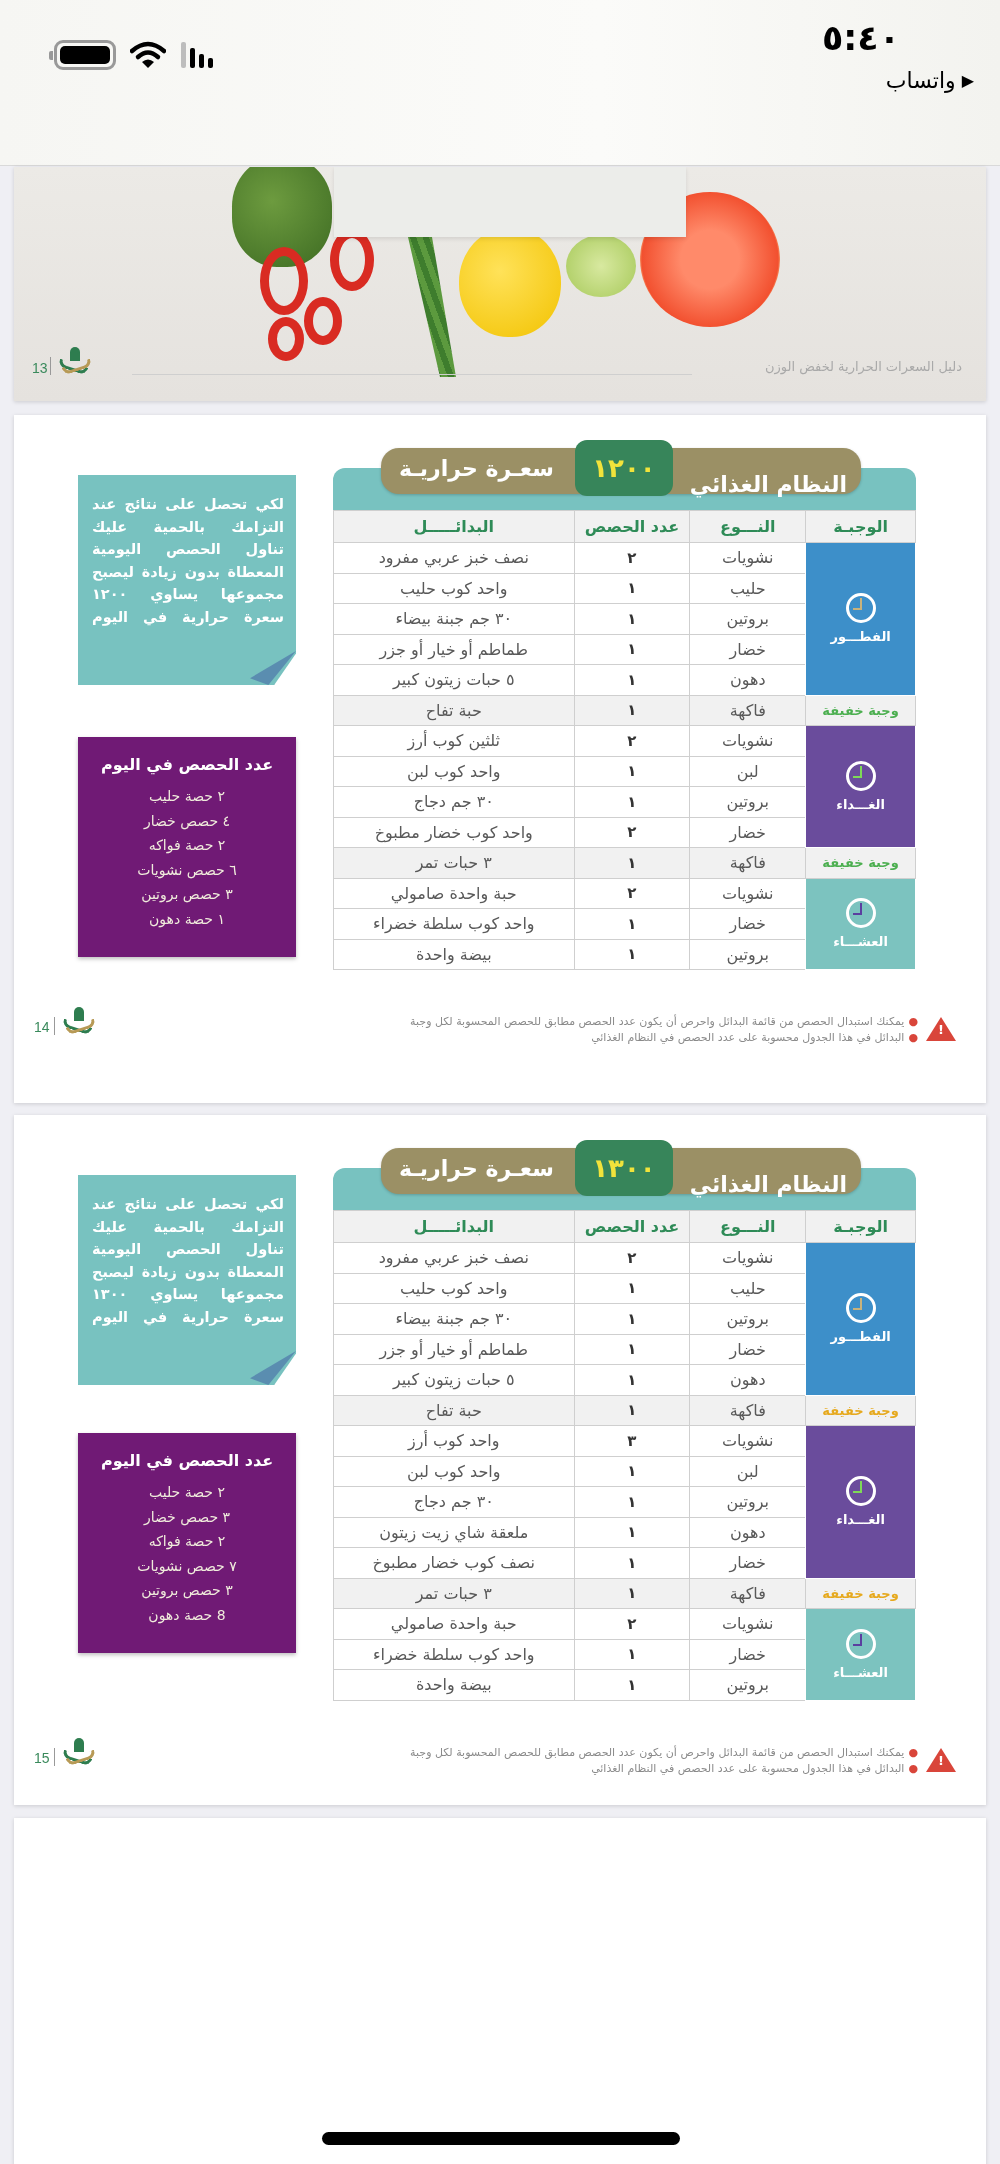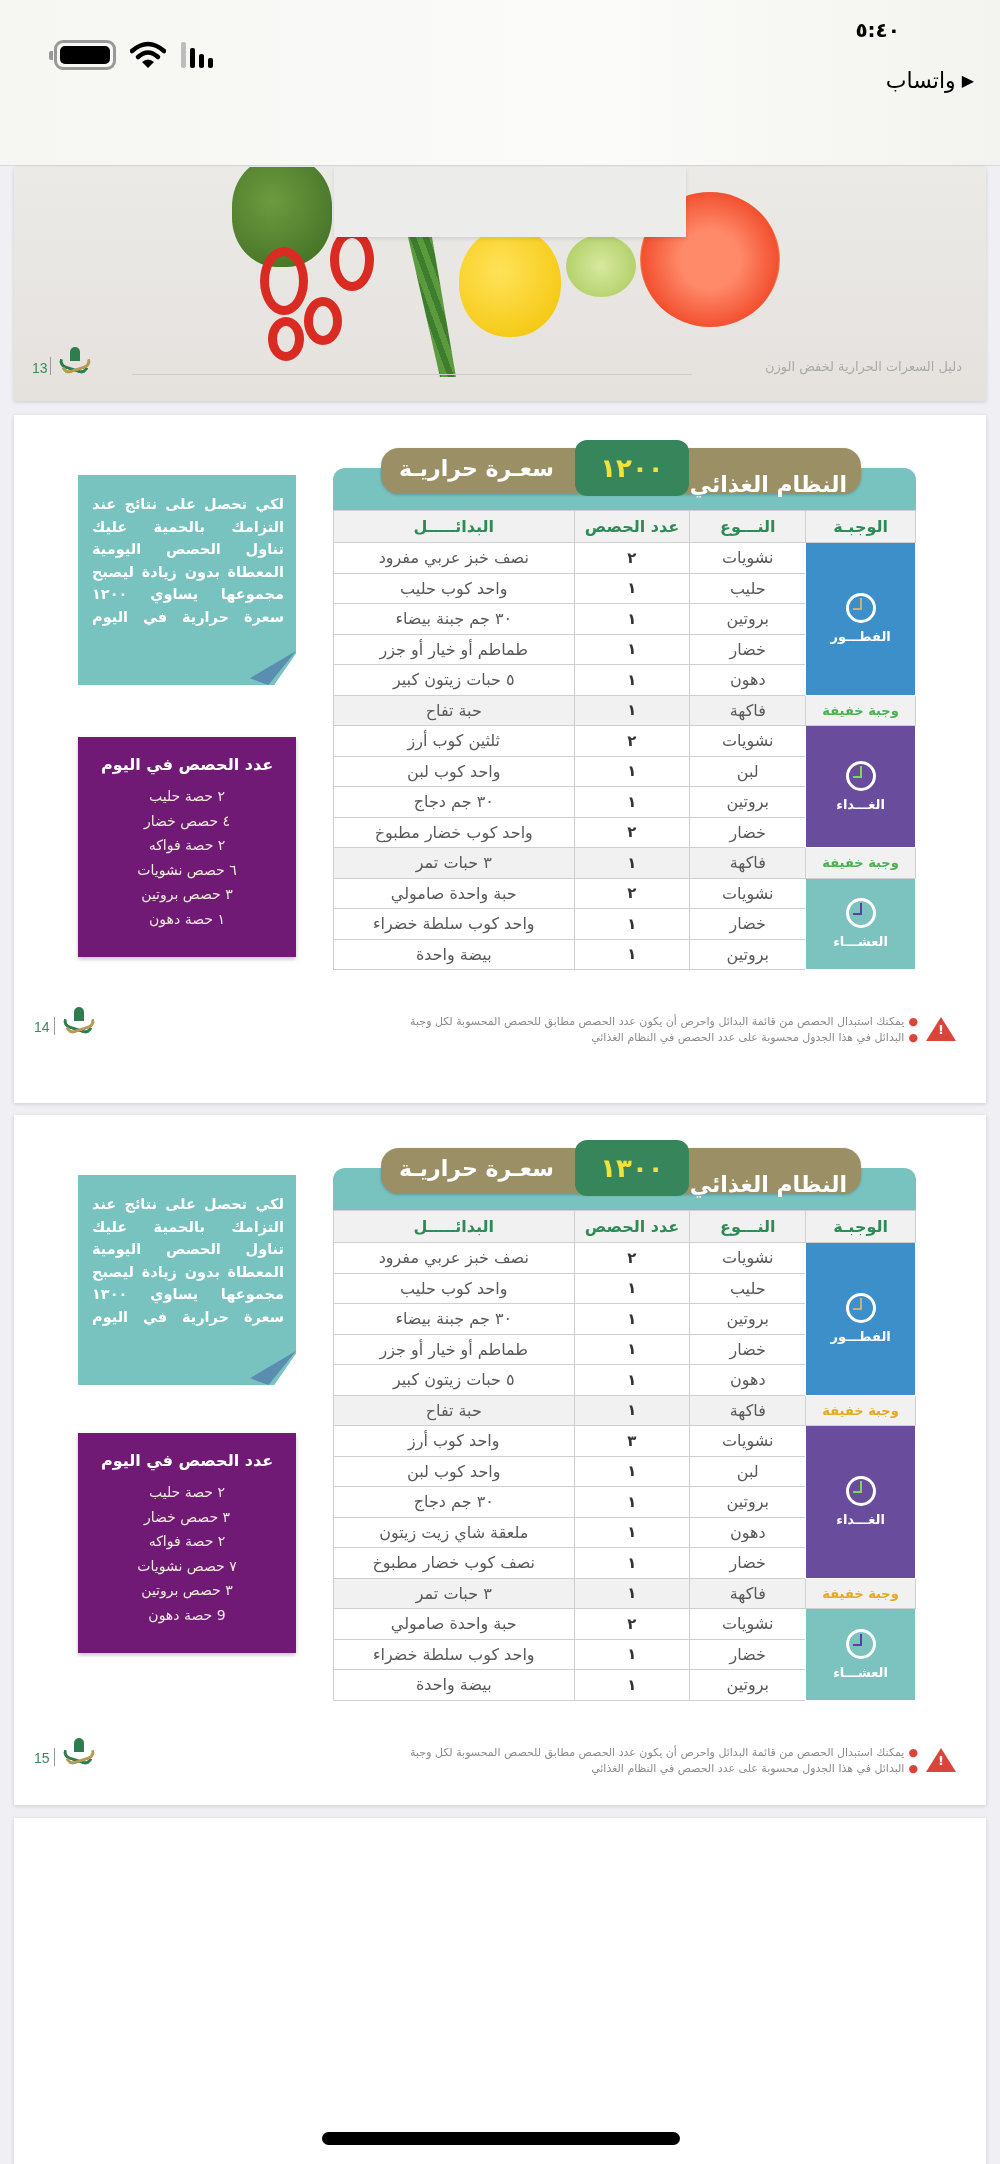--- a/index.html
+++ b/index.html
@@ -1,21 +1,21 @@
 <!DOCTYPE html>
 <html><head>
 <meta charset="utf-8">
 <style>
   * { box-sizing: border-box; margin: 0; padding: 0; }
   html, body { width: 1000px; height: 2164px; overflow: hidden; }
   body { background: #efeff4; font-family: "DejaVu Sans", sans-serif; position: relative; }
 
   
   .chrome { position: absolute; left: 0; top: 0; width: 1000px; height: 166px; background: linear-gradient(90deg,#f6f6f3 0%,#fbfbf9 60%,#f3f3ef 100%); border-bottom: 1px solid #d9d9d9; }
-  .time { position: absolute; right: 100px; top: 18px; font-size: 20px; font-weight: bold; color: #000; }
+  .time { position: absolute; right: 100px; top: 18px; font-size: 35px; font-weight: bold; color: #000; }
   .back-app { position: absolute; right: 26px; top: 68px; font-size: 22px; color: #000; direction: rtl; display: flex; align-items: center; gap: 6px; }
   .back-app .tri { font-size: 16px; }
   .status-icons { position: absolute; left: 54px; top: 40px; display: flex; align-items: center; gap: 14px; }
   .battery { width: 62px; height: 30px; border: 3px solid #999; border-radius: 9px; position: relative; padding: 3px; }
   .battery .fill { width: 100%; height: 100%; background: #000; border-radius: 5px; }
   .battery::before { content: ""; position: absolute; left: -8px; top: 8px; width: 4px; height: 9px; background: #999; border-radius: 2px 0 0 2px; }
   .wifi svg, .signal svg { display: block; }
   .url { position: absolute; left: 0; right: 0; top: 93px; text-align: center; font-size: 32px; color: #111; font-family: "Liberation Sans", sans-serif; }
   .url .lock { display: inline-block; width: 18px; height: 16px; background: #000; border-radius: 3px; position: relative; margin-right: 8px; vertical-align: -1px; }
   .url .lock::before { content: ""; position: absolute; left: 3px; top: -10px; width: 12px; height: 13px; border: 3px solid #000; border-bottom: none; border-radius: 7px 7px 0 0; box-sizing: border-box; }
@@ -44,21 +44,21 @@
   .emblem .sw1 { left: 2px; transform: rotate(18deg); }
   .emblem .sw2 { left: 6px; transform: rotate(-18deg); border-color: #b79a56; }
   .emblem-sep { position: absolute; width: 1px; height: 18px; background: #999; }
 
   
   .table-wrap { position: absolute; left: 319px; width: 583px; }
   .teal-top { position: absolute; left: 0; top: 20px; width: 583px; height: 50px; background: #78c2c0; border-radius: 12px 12px 0 0; }
   .pill { position: absolute; left: 48px; top: 0; width: 480px; height: 46px; background: #9b9065; border-radius: 18px; box-shadow: 0 1px 3px rgba(0,0,0,0.2); }
   .pill-left { position: absolute; left: 18px; top: 8px; font-size: 22px; font-weight: bold; color: #fff; direction: rtl; }
   .pill-right { position: absolute; right: 14px; top: 24px; font-size: 22px; font-weight: bold; color: #fff; direction: rtl; }
-  .kcal-badge { position: absolute; left: 242px; top: -8px; width: 114px; height: 56px; background: #37855a; border-radius: 12px; color: #f1e33b; font-size: 26px; font-weight: bold; text-align: center; line-height: 56px; }
+  .kcal-badge { position: absolute; left: 242px; top: -8px; width: 98px; height: 56px; background: #37855a; border-radius: 12px; color: #f1e33b; font-size: 26px; font-weight: bold; text-align: center; line-height: 56px; }
   table.diet { position: absolute; left: 0; top: 62px; width: 583px; border-collapse: collapse; direction: rtl; font-size: 16px; }
   table.diet th, table.diet td { border: 1px solid #cfcfcf; text-align: center; height: 30.5px; color: #595959; }
   table.diet th { background: #f1f1f1; color: #2e8b57; font-weight: bold; height: 32px; }
   table.diet td.meal { color: #fff; font-size: 13px; font-weight: bold; border: 1px solid #fff; vertical-align: middle; }
   table.diet tr.snack td { background: #f1f1f1; }
   table.diet td.snack-label { color: #4caf50; font-size: 13px; font-weight: bold; }
   .p15 table.diet td.snack-label { color: #e6a91e; }
   table.diet td.count { font-weight: bold; color: #333; font-size: 15px; }
   .clock { width: 30px; height: 30px; border: 3px solid #fff; border-radius: 50%; margin: 0 auto 6px; position: relative; }
   .clock::before { content: ""; position: absolute; left: 11px; top: 2px; width: 2px; height: 11px; background: var(--hand, #c8b27c); }
@@ -275,21 +275,21 @@
   </div>
   <div class="note-curl2" style="left:236px;top:236px;"></div>
   <div class="note-olive" style="top: 318px;">
     <h3>عدد الحصص في اليوم</h3>
     <div class="items">
         <div class="item">٢ حصة حليب</div>
         <div class="item">٣ حصص خضار</div>
         <div class="item">٢ حصة فواكه</div>
         <div class="item">٧ حصص نشويات</div>
         <div class="item">٣ حصص بروتين</div>
-        <div class="item">9 حصة دهون</div>
+        <div class="item">8 حصة دهون</div>
       </div>
   </div>
   <div class="table-wrap" style="top:33px;">
     <div class="teal-top"></div>
     <div class="pill">
       <span class="pill-left">سعـرة حراريـة</span>
       <span class="pill-right">النظام الغذائي</span>
     </div>
     <div class="kcal-badge">١٣٠٠</div>
     <table class="diet">

